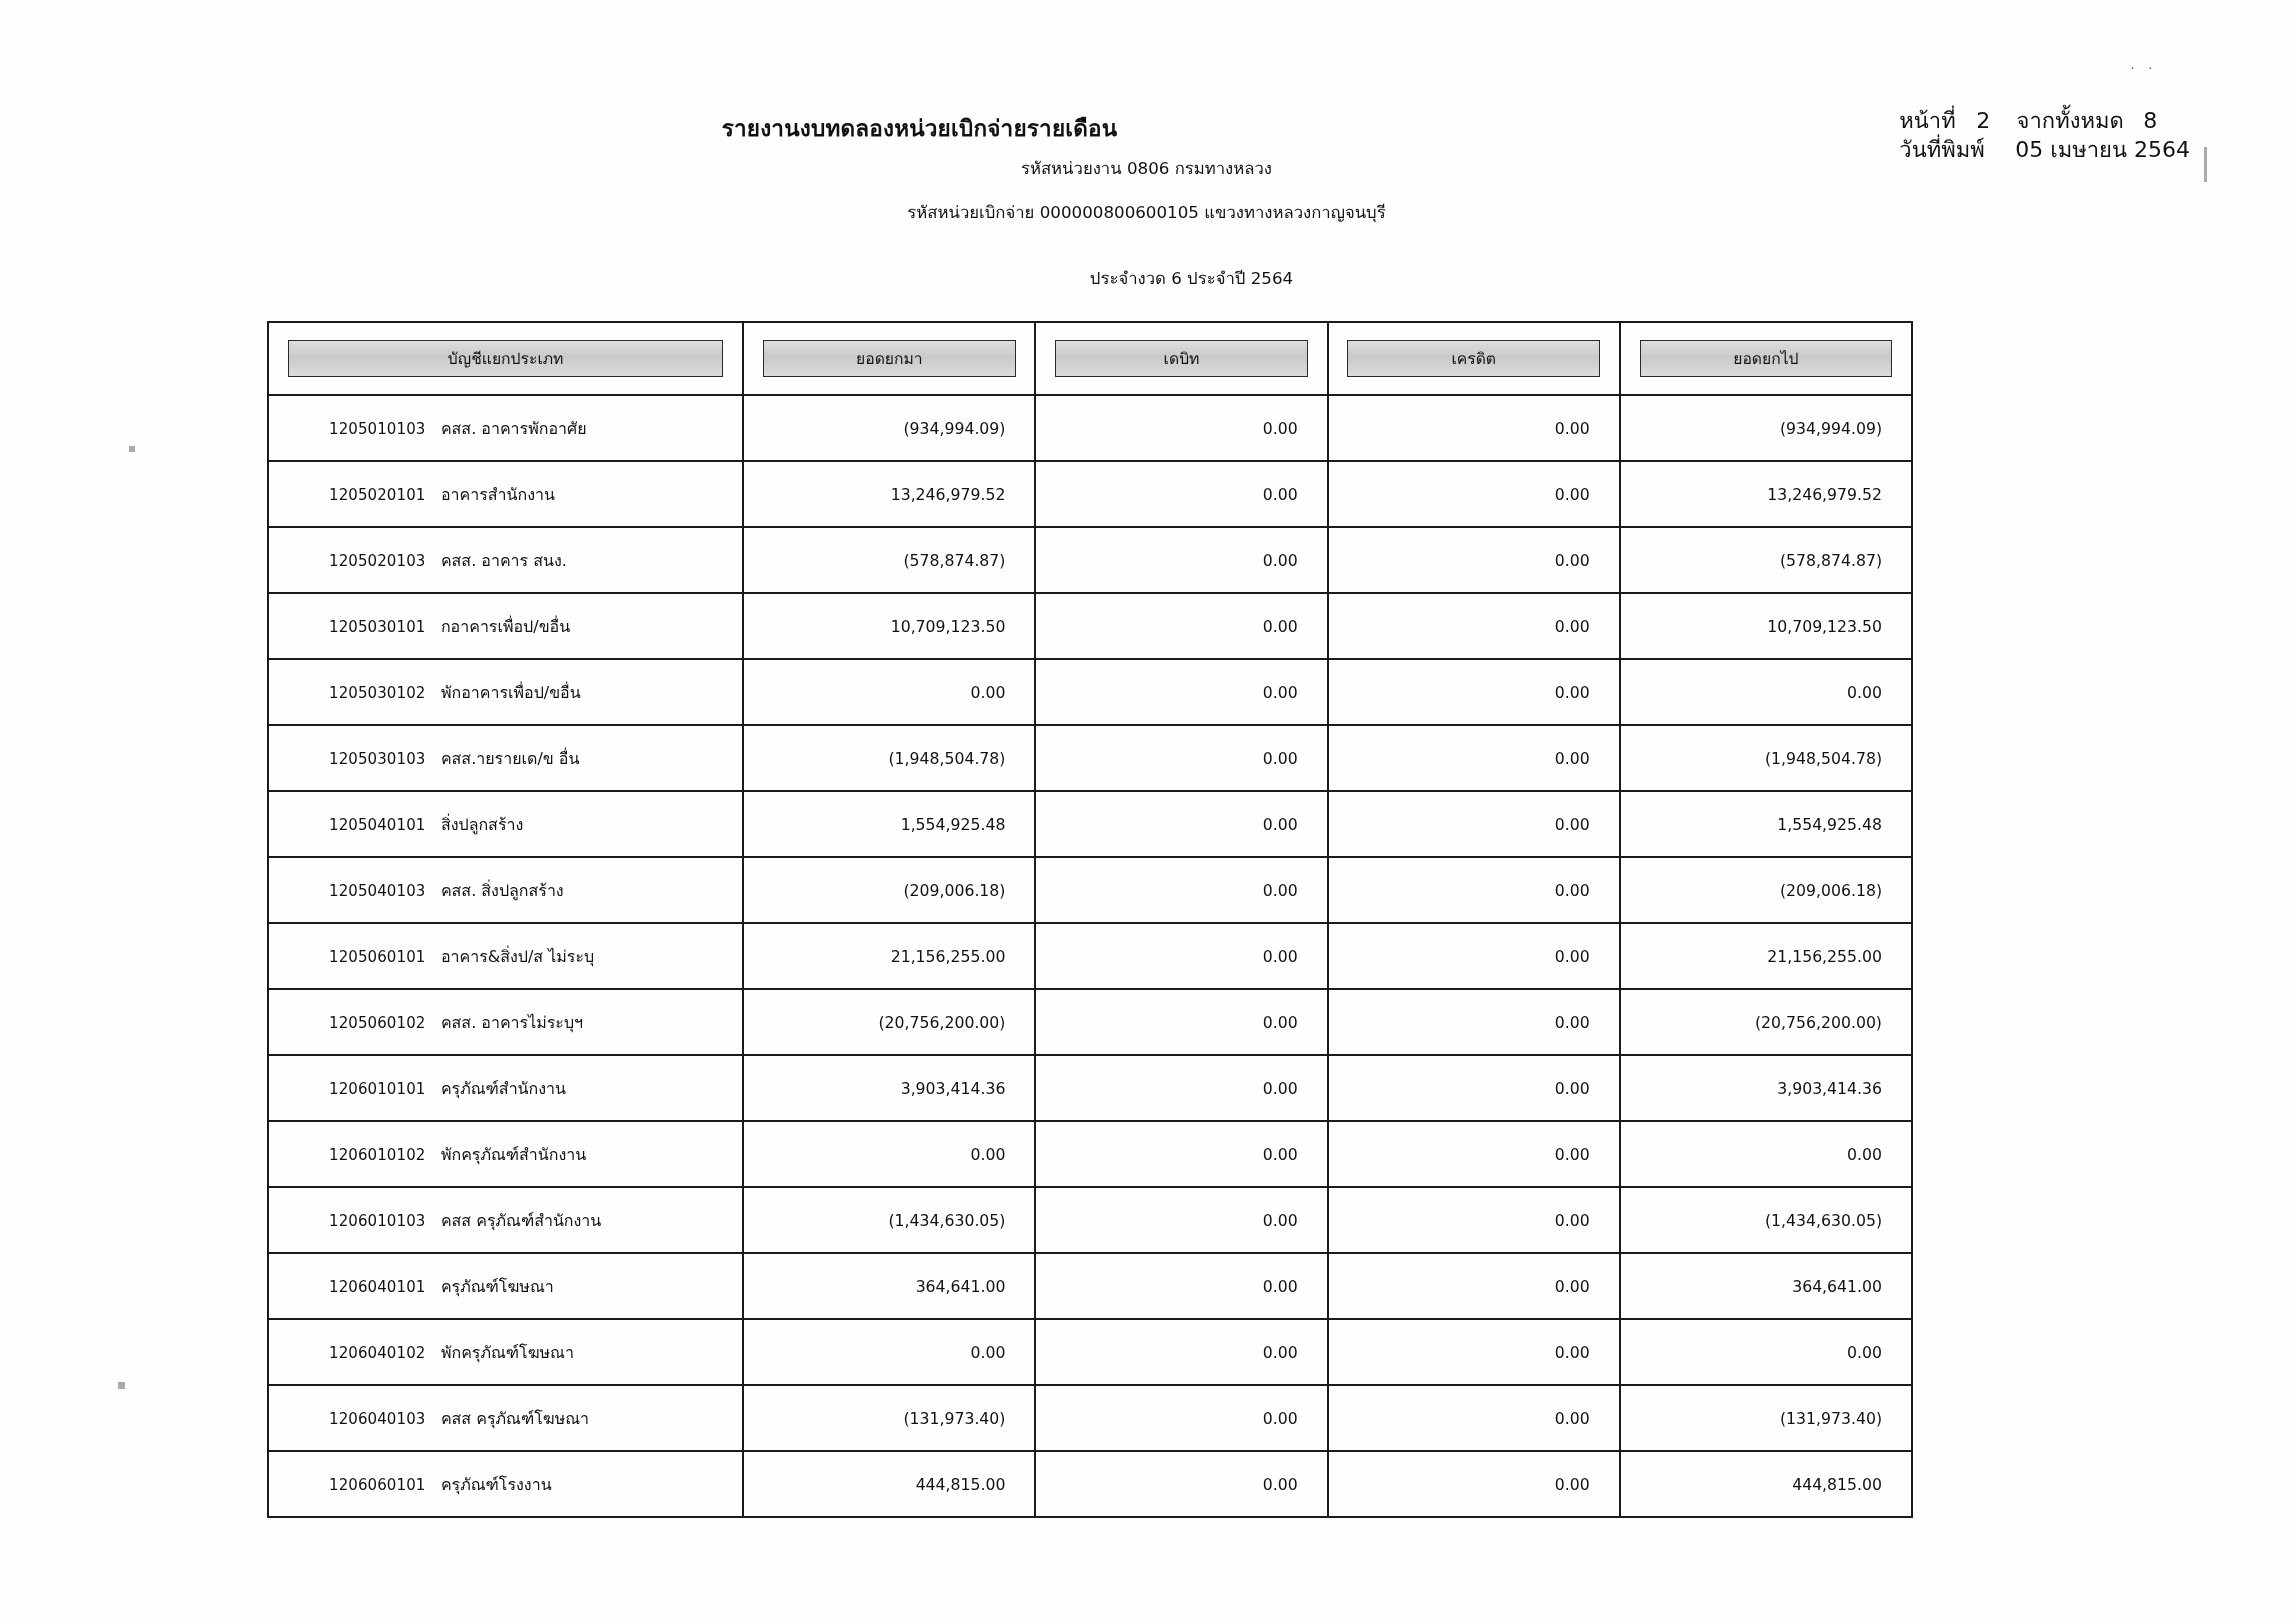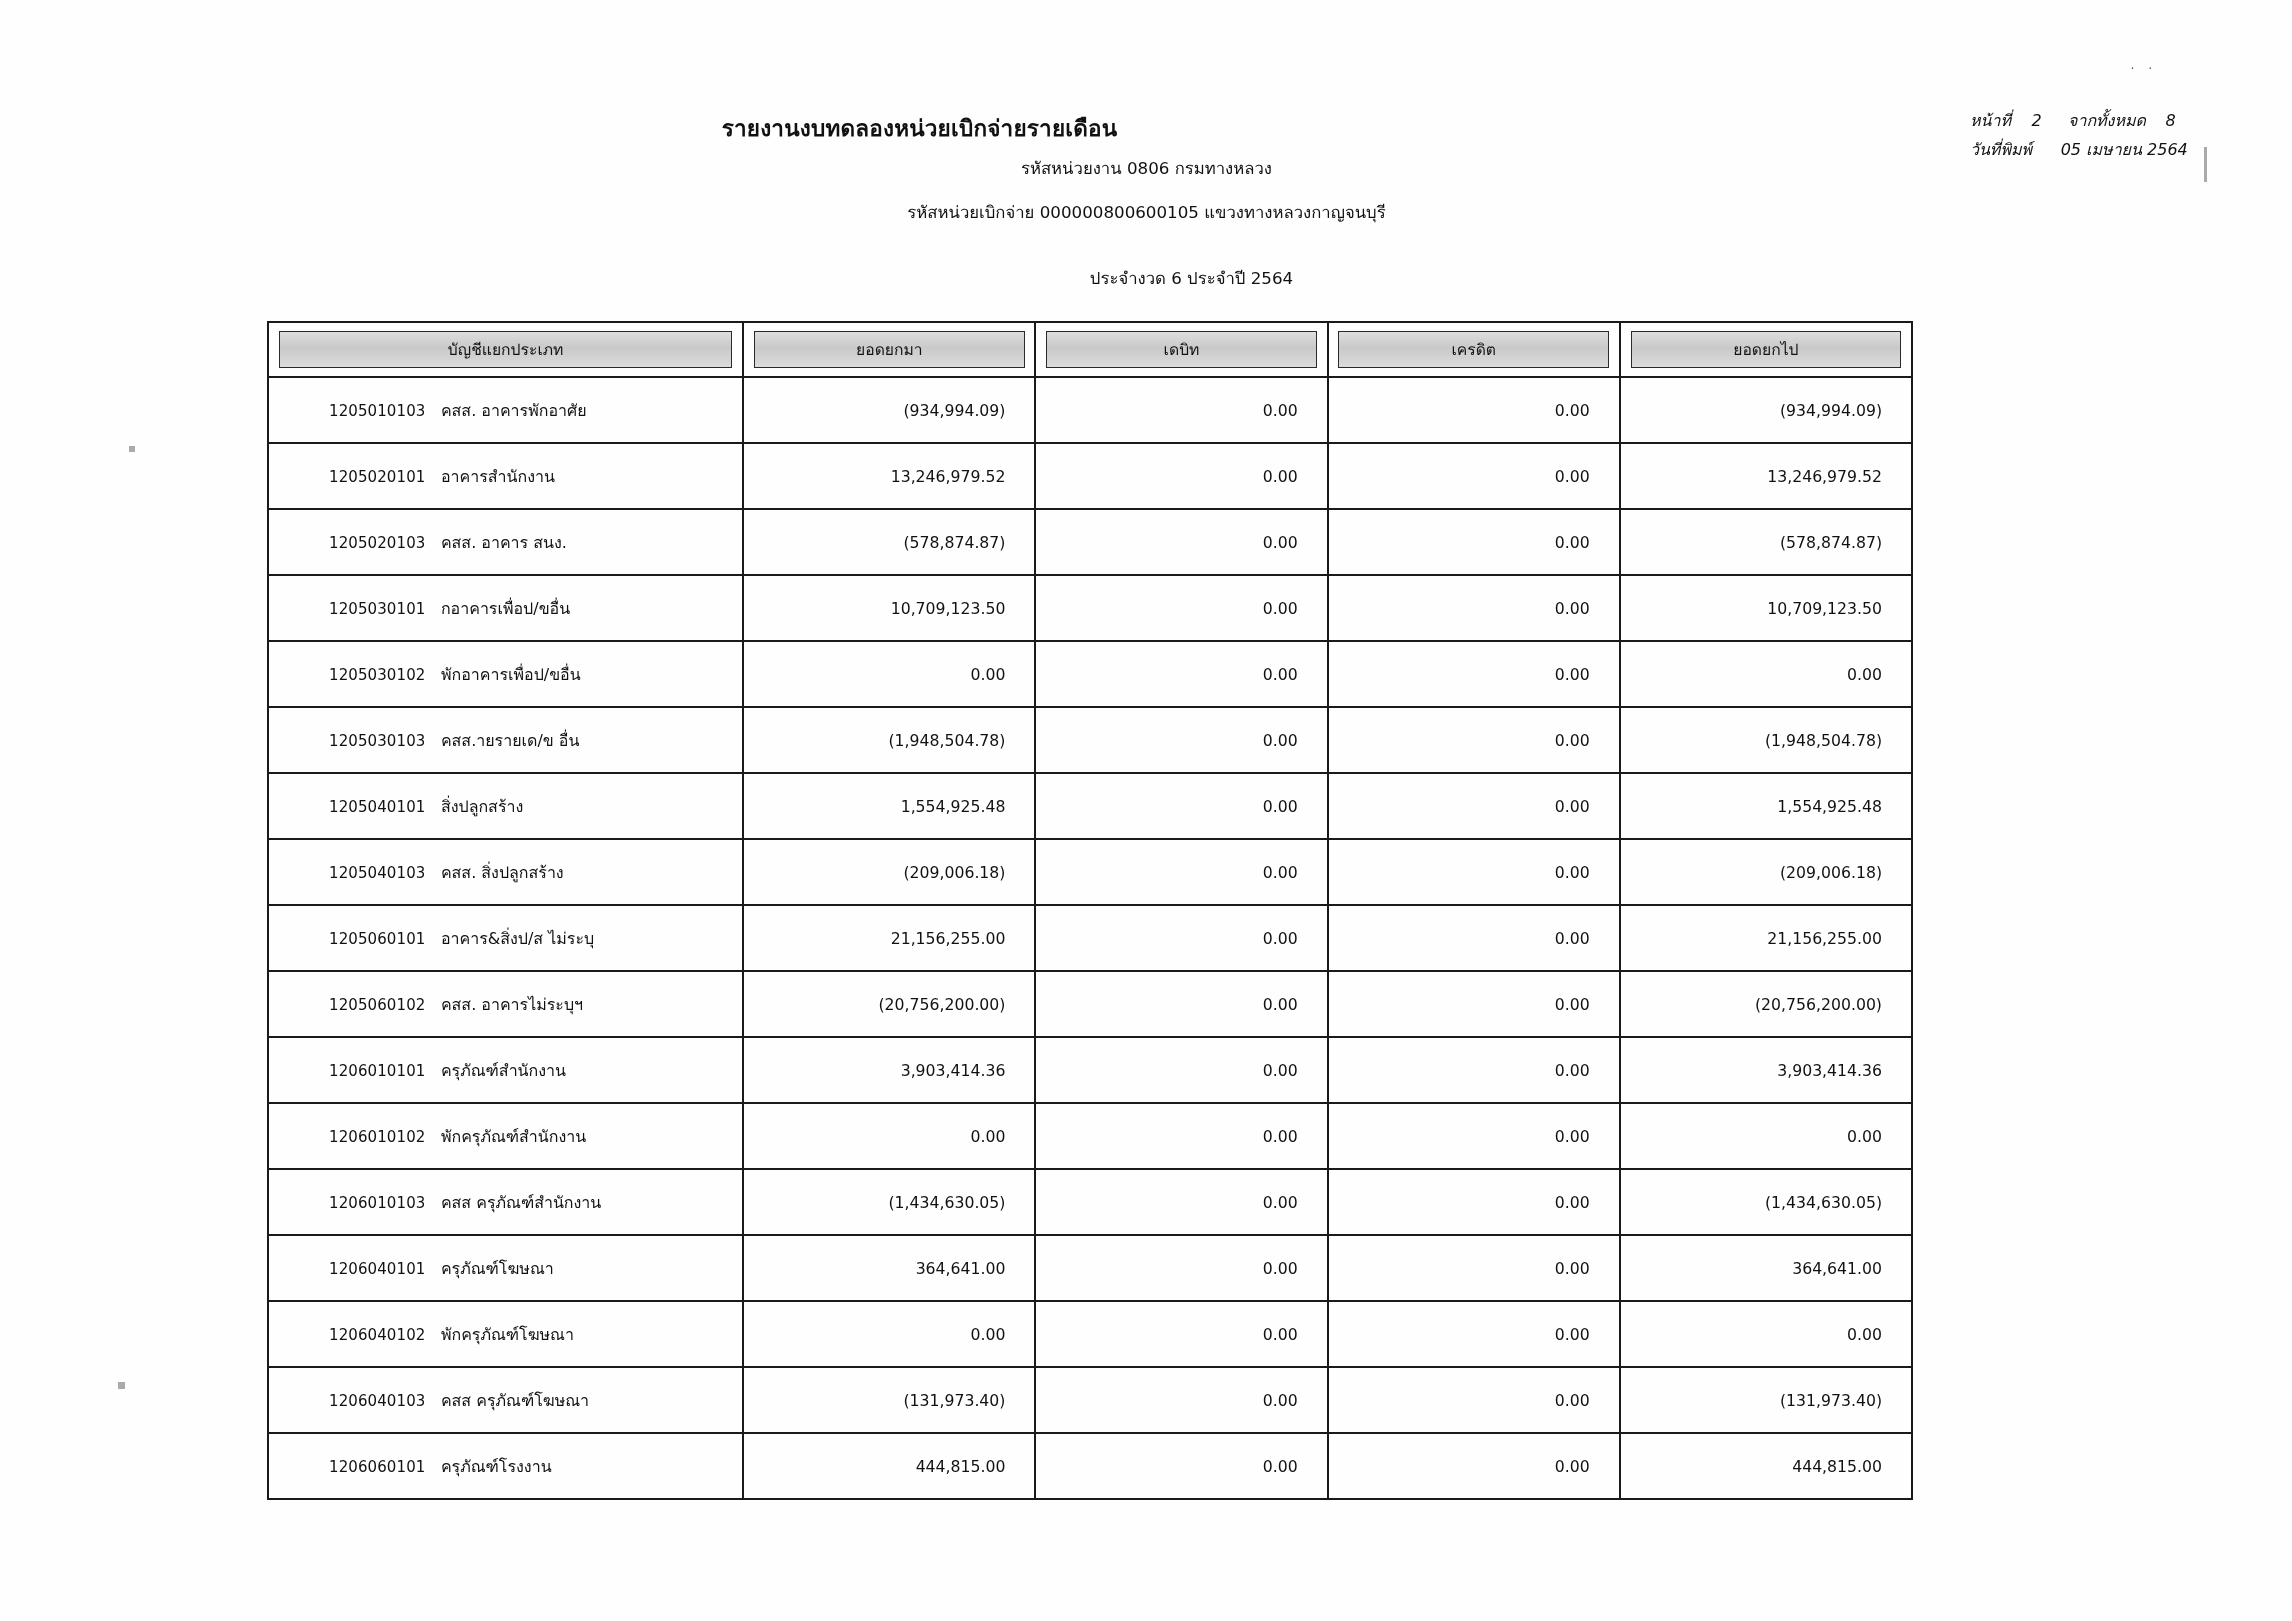--- a/index.html
+++ b/index.html
@@ -57,24 +57,23 @@
     width: 2293px;
     text-align: center;
     font-size: 16.7px;
     margin-left: 45px;
   }
 
   .meta {
     position: absolute;
     right: 103px;
     top: 106px;
-    font-size: 16px;
+    font-size: 22px;
     line-height: 29px;
     white-space: nowrap;
-    font-style: italic;
   }
   .meta .row { display: block; }
   .meta .lbl { display: inline-block; }
   .meta .v1 { display: inline-block; min-width: 41px; text-align: center; }
   .meta .lbl2 { display: inline-block; margin-left: 5.9px; }
   .meta .v2 { display: inline-block; min-width: 39px; text-align: center; }
   .meta .pv { display: inline-block; margin-left: 23.5px; }
 
   .corner-marks {
     position: absolute;
@@ -99,21 +98,21 @@
   table.report {
     border-collapse: collapse;
     width: 1646px;
     table-layout: fixed;
   }
   table.report th, table.report td {
     border: 2px solid #1a1a1a;
   }
   .thead-cell {
     height: 53px;
-    padding: 0;
+    padding: 9px;
     vertical-align: middle;
     font-family: Liberation Serif, serif;
   }
   .hdr-box {
     margin: 7.8px 9.8px;
     height: 35px;
     border: 1px solid #2a2a2a;
     background: linear-gradient(180deg,#dedede 0%, #c9c9c9 45%, #dcdcdc 100%);
     display: flex;
     align-items: center;

